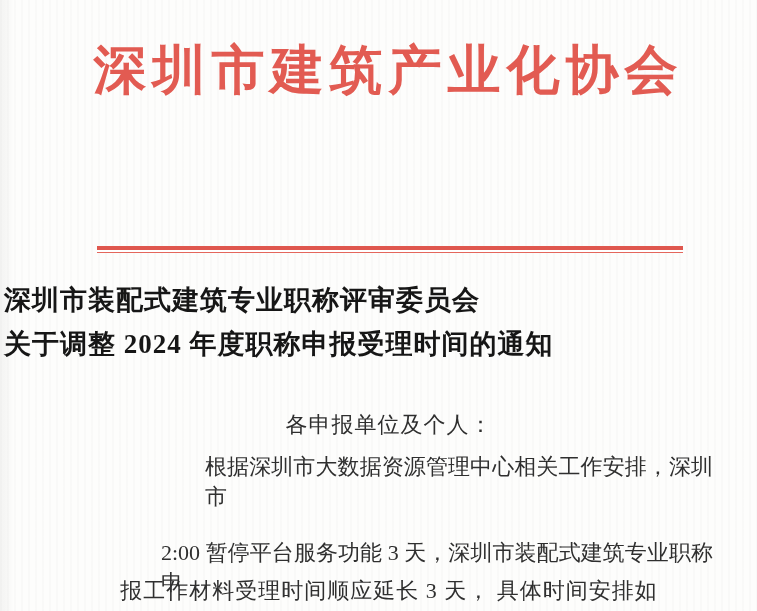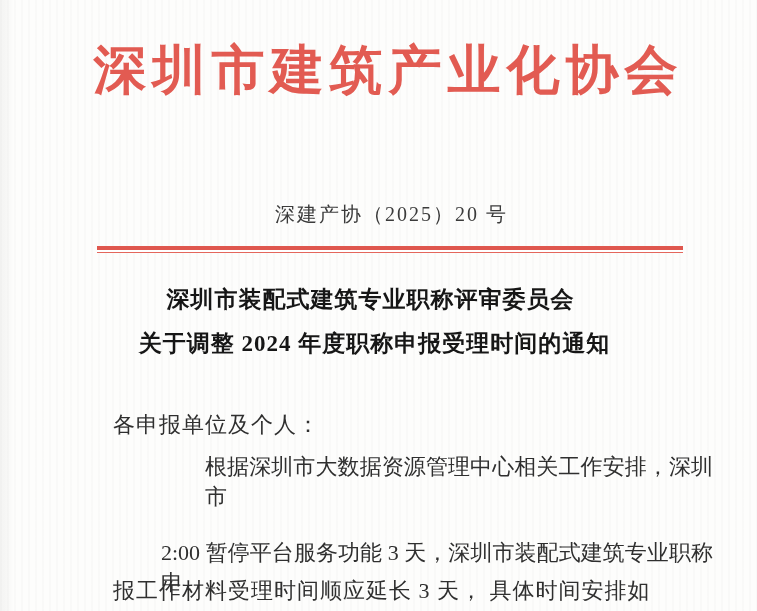--- a/index.html
+++ b/index.html
@@ -48,37 +48,37 @@
     top: 246px;
     left: 97px;
     width: 586px;
     height: 8px;
     background: linear-gradient(#df574e 0 52%, #ffffff 52% 70%, #e4665c 70% 92%, rgba(228,102,92,0) 92% 100%);
   }
   .doc-title {
     position: absolute;
     left: 4px;
     right: 20px;
-    text-align: center;
-    font-size: 23px;
+    font-size: 27px;
     line-height: 30px;
     font-weight: bold;
     letter-spacing: 1px;
     color: #161616;
     white-space: nowrap;
   }
   .doc-title.line1 { top: 285px; }
-  .doc-title.line2 { top: 329px; margin-left: 8px; }
+  .doc-title.line2 { top: 329px; }
   .body-text {
     position: absolute;
     left: 113px;
     width: 552px;
     font-size: 22px;
     line-height: 30px;
     color: #2f2f2f;
+    text-align: center;
   }
   .salutation { top: 410px; letter-spacing: 1px; }
   .para-line { }
   .para-line.just {
     text-align: justify;
     text-align-last: justify;
     margin-left: 48px;
   }
   .para-line.indent { padding-left: 44px; width: 508px; }
   .pl-0 { top: 452px; }
@@ -86,21 +86,20 @@
   .pl-2 { top: 538px; }
   .pl-3 { top: 576px; letter-spacing: 1px; }
 </style>
 </head>
 <body>
 
 <div class="page">
 
   <div class="org-title">深圳市建筑产业化协会</div>
 
-  <div class="doc-number">深建产协（2025）20 号</div>
 
   <div class="red-rule"></div>
 
   <div class="doc-title line1">深圳市装配式建筑专业职称评审委员会</div>
 
   <div class="doc-title line2">关于调整 2024 年度职称申报受理时间的通知</div>
 
   <div class="body-text salutation">各申报单位及个人：</div>
 
   <div class="body-text para-line just indent pl-0">根据深圳市大数据资源管理中心相关工作安排，深圳市</div>

